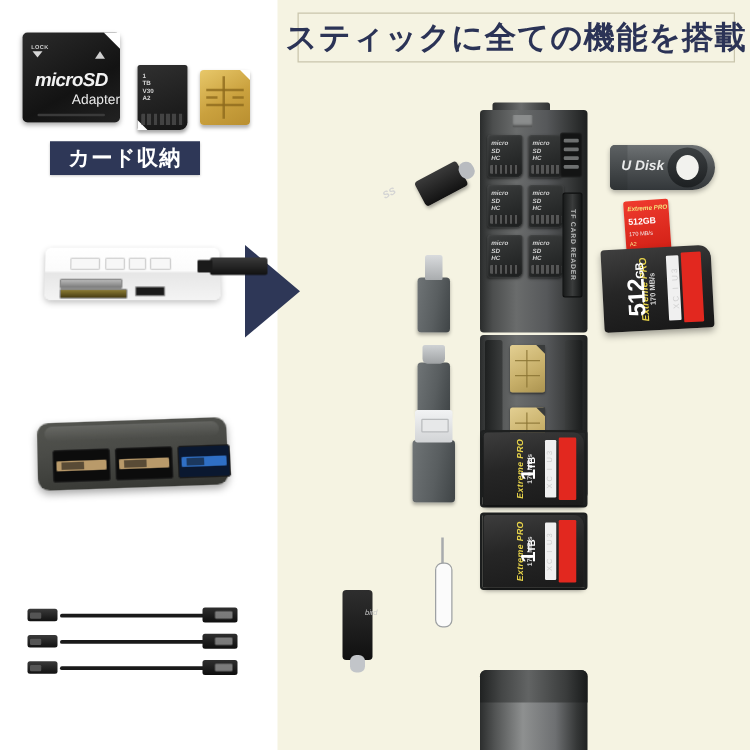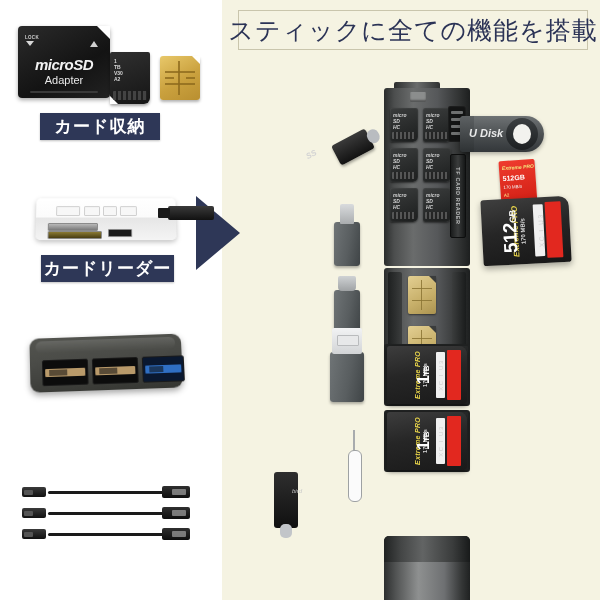--- a/index.html
+++ b/index.html
@@ -15,21 +15,21 @@
   .cream-panel{position:absolute;left:222px;top:0;width:378px;height:600px;background:#f5f3e2;}
 
   
   .header-box{
     position:absolute;left:238px;top:10px;width:350px;height:40px;
     background:#f5f3e2;border:1px solid #c9c5ac;
     box-sizing:border-box;
     display:flex;align-items:center;justify-content:center;
   }
   .header-text{
-    font-size:25px;font-weight:normal;color:#2b3356;letter-spacing:1px;
+    font-size:25px;font-weight:bold;color:#2b3356;letter-spacing:1px;
     white-space:nowrap;line-height:1;
   }
 
   
   .label-badge{
     position:absolute;background:#2e3757;
     display:flex;align-items:center;justify-content:center;
     box-shadow:0 1px 2px rgba(0,0,0,.25);
   }
   .label-badge span{
@@ -44,21 +44,21 @@
   .arrow{
     position:absolute;left:196px;top:196px;
     width:0;height:0;
     border-top:37px solid transparent;
     border-bottom:37px solid transparent;
     border-left:44px solid #2e3757;
   }
 
   
   .sd-adapter{
-    position:absolute;left:18px;top:26px;width:92px;height:72px;
+    position:absolute;left:18px;top:26px;width:78px;height:72px;
     background:linear-gradient(150deg,#2b2b2b,#131313 60%,#222);
     border-radius:4px 4px 4px 4px;
     box-shadow:0 2px 4px rgba(0,0,0,.35);
   }
   .sd-adapter:before{ 
     content:"";position:absolute;right:0;top:0;
     border-top:13px solid #fff;border-left:13px solid transparent;
   }
   .sd-lock{
     position:absolute;left:7px;top:9px;width:16px;height:8px;
@@ -66,21 +66,21 @@
   }
   .sd-lock-tri{position:absolute;left:8px;top:15px;width:0;height:0;
     border-left:4px solid transparent;border-right:4px solid transparent;border-top:5px solid #d8d8d8;}
   .sd-arrow-tri{position:absolute;right:12px;top:15px;width:0;height:0;
     border-left:4px solid transparent;border-right:4px solid transparent;border-bottom:6px solid #d0d0d0;}
   .sd-brand{
     position:absolute;left:0;right:0;top:30px;text-align:center;
     color:#f2f2f2;font-size:15px;font-weight:bold;font-style:italic;letter-spacing:-.5px;
   }
   .sd-sub{
-    position:absolute;left:0;right:0;top:48px;text-align:center;
+    position:absolute;left:0;right:0;top:48px;text-align:right;
     color:#e9e9e9;font-size:11px;
   }
   .sd-rail{position:absolute;left:12px;right:12px;bottom:5px;height:2px;background:#3a3a3a;border-radius:1px;}
 
   .microsd-card{
     position:absolute;left:110px;top:52px;width:40px;height:52px;
     background:linear-gradient(160deg,#303030,#151515);
     border-radius:2px 2px 6px 2px;
     box-shadow:0 2px 3px rgba(0,0,0,.35);
   }
@@ -332,21 +332,21 @@
   }
 
   .sim-pin{
     position:absolute;left:348px;top:430px;width:12px;height:70px;
   }
   .sim-pin .loop{position:absolute;left:0;top:20px;width:12px;height:50px;border:1.5px solid #9ea1a3;border-radius:6px;background:#fbfbfb;}
   .sim-pin .needle{position:absolute;left:5px;top:0;width:1.5px;height:26px;background:#a8abad;}
 
   
   .udisk{
-    position:absolute;left:460px;top:116px;width:84px;height:36px;
+    position:absolute;left:488px;top:116px;width:84px;height:36px;
     background:linear-gradient(180deg,#6e7274,#4a4e50 55%,#33373a);
     border-radius:4px 18px 18px 4px;
     box-shadow:0 2px 4px rgba(0,0,0,.3);
   }
   .udisk .hole{position:absolute;right:13px;top:8px;width:18px;height:20px;background:#f2f2ee;border-radius:50%;}
   .udisk .ring{position:absolute;right:6px;top:2px;width:32px;height:32px;border-radius:50%;background:linear-gradient(180deg,#3b3f41,#1d2022);}
   .udisk .hole{z-index:2;}
   .udisk .label{position:absolute;left:9px;top:11px;color:#e9eaea;font-size:11px;font-style:italic;font-weight:bold;z-index:3;}
   .udisk .cap{position:absolute;left:0;top:0;width:14px;height:36px;background:linear-gradient(180deg,#5d6163,#2e3234);border-radius:4px 0 0 4px;}
 
@@ -425,23 +425,20 @@
         <i></i>
         <i></i>
         <i></i>
       </div>
     <div class="reader-slot-dark rsd1"></div>
     <div class="reader-slot-dark rsd2"></div>
     <div class="reader-slot-dark rsd3"></div>
   </div>
   <div class="reader-cable"></div>
 
-  <div class="label-badge" id="lbl-1">
-    <span>カードリーダー</span>
-  </div>
 
   <div class="hub-body">
     <div class="usb-port p1">
         <i></i>
       </div>
     <div class="usb-port p2">
         <i></i>
       </div>
     <div class="usb-port p3">
         <i></i>

